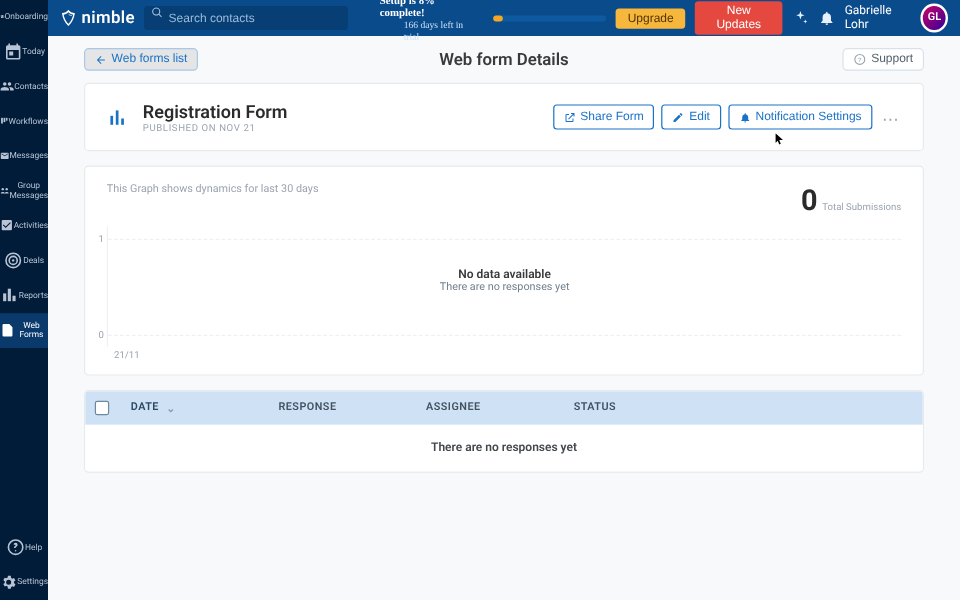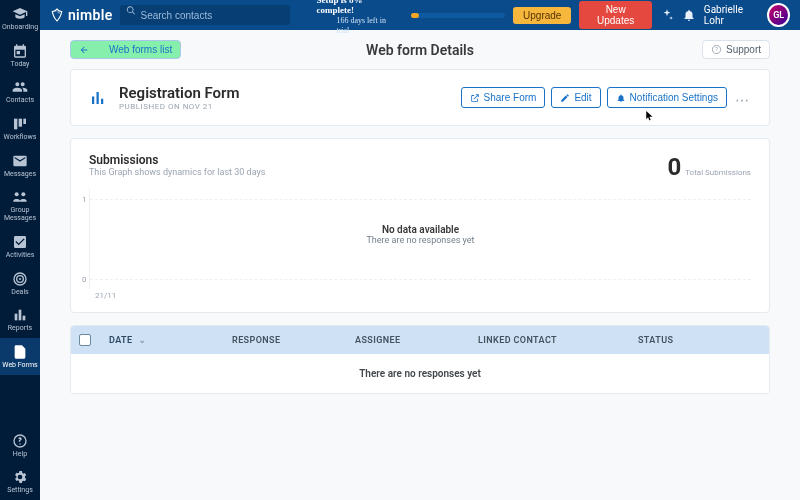--- a/index.html
+++ b/index.html
@@ -3,21 +3,21 @@
 <meta charset="utf-8">
 <style>
   * { box-sizing: border-box; margin: 0; padding: 0; }
   body { font-family: -apple-system, BlinkMacSystemFont, "Segoe UI", Roboto, Arial, sans-serif; background:#f7f9fb; width:800px; height:500px; overflow:hidden; font-size:11px; color:#333; }
   .app { display:flex; width:100%; height:100%; }
 
   
   .sidebar { width:40px; background:#011c39; display:flex; flex-direction:column; align-items:center; color:#cfd8e3; font-size:8px; }
   .sidebar .section-top { flex:0 0 auto; width:100%; }
   .sidebar .section-bottom { margin-top:auto; width:100%; }
-  .sb-item { display:flex; flex-direction:column; align-items:center; justify-content:center; padding:6px 0 5px; cursor:pointer; color:#b8c4d4; }
+  .sb-item { display:flex; align-items:center; justify-content:center; padding:6px 0 5px; cursor:pointer; color:#b8c4d4; }
   .sb-item.active { background:#0a3a6b; color:#fff; }
   .sb-item .ico { width:16px; height:16px; display:flex; align-items:center; justify-content:center; margin-bottom:2px; }
   .sb-item span.lbl { font-size:7px; text-align:center; line-height:1.1; white-space:pre-line; }
 
   
   .main { flex:1; display:flex; flex-direction:column; background:#f7f9fb; }
 
   
   .topbar { height:30px; background:linear-gradient(#0a4b8c,#0a4b8c); display:flex; align-items:center; padding:0 10px; color:#fff; gap:8px; }
   .brand { display:flex; align-items:center; gap:4px; font-weight:600; font-size:14px; letter-spacing:.3px;}
@@ -33,21 +33,21 @@
   .btn-upgrade { background:#f6b73c; color:#533400; border:none; border-radius:3px; font-size:10px; padding:3px 10px; cursor:pointer; margin-left:auto;}
   .btn-new { background:#e4483f; color:#fff; border:none; border-radius:3px; font-size:10px; padding:3px 8px; cursor:pointer;}
   .top-icons { display:flex; align-items:center; gap:8px; }
   .top-icons .ticon { width:14px; height:14px; cursor:pointer; color:#e8f1fb; }
   .user { display:flex; align-items:center; gap:6px; font-size:10px; }
   .avatar { width:24px; height:24px; border-radius:50%; border:2px solid #fff; background:linear-gradient(135deg,#c06,#309); display:flex; align-items:center; justify-content:center; color:#fff; font-size:9px; font-weight:600;}
 
   
   .content { flex:1; padding:10px 30px; overflow:auto; }
   .toprow { display:flex; align-items:center; justify-content:space-between; margin-bottom:10px;}
-  .back-link { border:1px solid #a9c7e8; color:#1a72c8; background:#86efac; border-radius:4px; padding:3px 8px; font-size:10px; display:flex; align-items:center; gap:20px; cursor:pointer;}
+  .back-link { border:1px solid #a9c7e8; color:#1a72c8; background:#e5e5e5; border-radius:4px; padding:3px 8px; font-size:10px; display:flex; align-items:center; gap:4px; cursor:pointer;}
   .page-title { font-size:14px; font-weight:600; color:#3a3a3a; position:absolute; left:50%; transform:translateX(-50%);}
   .support { border:1px solid #d9e1ea; background:#fff; border-radius:4px; padding:3px 8px; font-size:10px; color:#54606c; cursor:pointer; display:flex; align-items:center; gap:4px;margin-left:29px;}
   .toprow-rel { position:relative; }
 
   .card { background:#fff; border:1px solid #e5eaef; border-radius:4px; margin-bottom:12px; }
 
   .card-header { display:flex; align-items:center; padding:14px 18px; gap:12px; }
   .form-icon { color:#1a72c8; width:18px; height:18px; }
   .form-hgroup .h { font-size:15px; font-weight:600; color:#2b2b2b; }
   .form-hgroup .sub { font-size:8px; color:#9aa4b0; letter-spacing:.5px; }
@@ -292,21 +292,20 @@
                   <path d="M0 0l0 13 3-3 2 5 2-1-2-5 5 0z" fill="#000"></path>
                 </svg>
             </div>
           </div>
         </div>
       </div>
 
       <div class="card chart-card">
         <div class="chart-head">
           <div class="left">
-            <div class="t">Submissions</div>
             <div class="d">This Graph shows dynamics for last 30 days</div>
           </div>
           <div class="right">
             <div class="n">0</div>
             <div class="lbl">Total Submissions</div>
           </div>
         </div>
         <div class="chart-body">
           <div class="grid" style="top:10%"></div>
           <div class="grid" style="top:90%"></div>
@@ -324,21 +323,20 @@
         <div class="thead">
           <div>
               <div class="chk"></div>
             </div>
           <div class="date">
             <span>DATE</span>
             <span class="sort">⌄</span>
           </div>
           <div>RESPONSE</div>
           <div>ASSIGNEE</div>
-          <div>LINKED CONTACT</div>
           <div>STATUS</div>
         </div>
         <div class="empty-row">There are no responses yet</div>
       </div>
 
     </div>
   </div>
 </div>
 
 </body></html>

